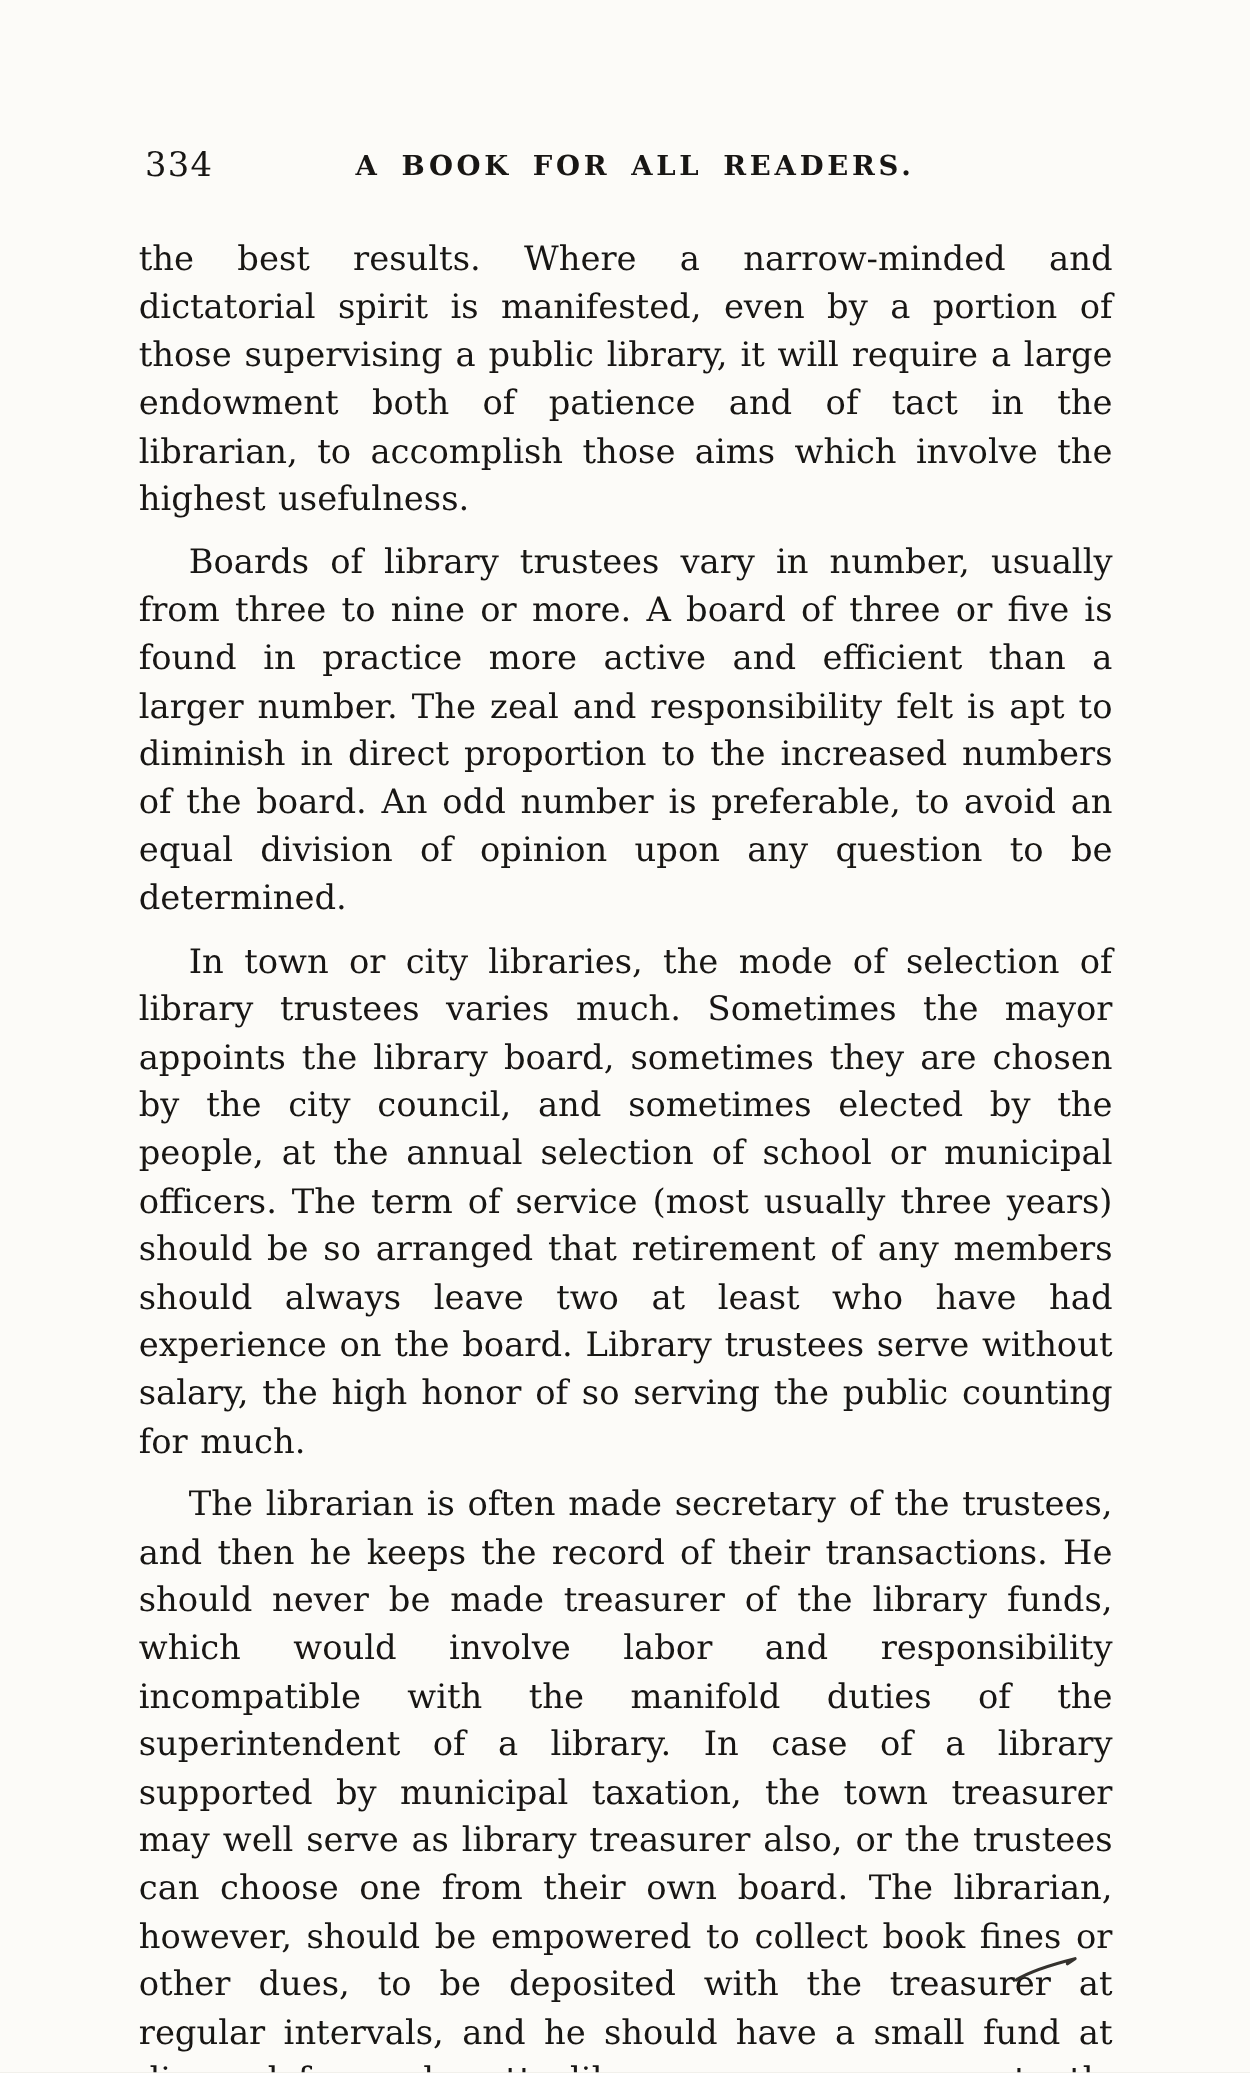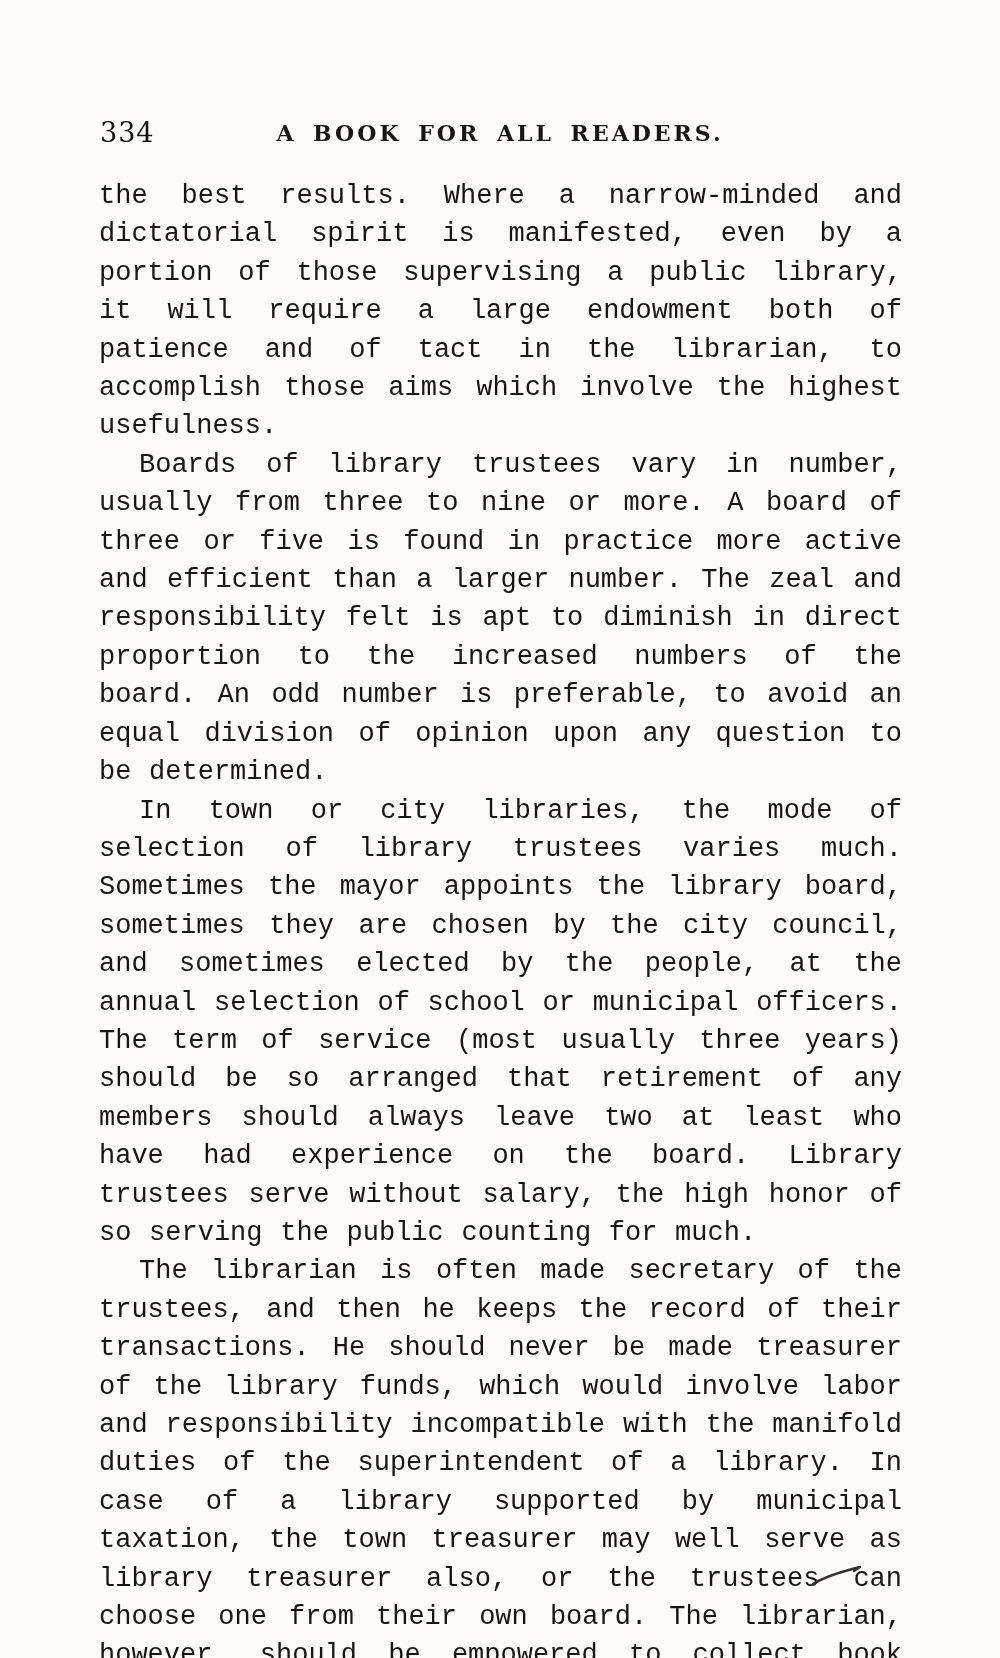--- a/index.html
+++ b/index.html
@@ -14,21 +14,21 @@
     margin: 0 auto;
     background: #fcfbf8;
     color: #181614;
     font-family: "DejaVu Serif", "Liberation Serif", serif;
     overflow: hidden;
     box-sizing: border-box;
   }
   .header {
     position: absolute;
     top: 116px;
-    left: 0;
+    left: 16px;
     right: 0;
     height: 34px;
   }
   .page-number {
     position: absolute;
     left: 100px;
     top: 0;
     font-size: 27px;
     letter-spacing: 1px;
     line-height: 34px;
@@ -46,23 +46,22 @@
     position: absolute;
     top: 177px;
     left: 99px;
     width: 803px;
     font-size: 27px;
     line-height: 38.4px;
     text-align: justify;
     word-spacing: 1.5px;
   }
   .body-text p {
-    margin: 0;
+    margin: 12px;
     text-indent: 40px;
-    font-family: Liberation Mono, monospace;
   }
   .body-text p.no-indent {
     text-indent: 0;
   }
   .pen-mark {
     position: absolute;
     left: 810px;
     top: 1564px;
   }
 </style>

